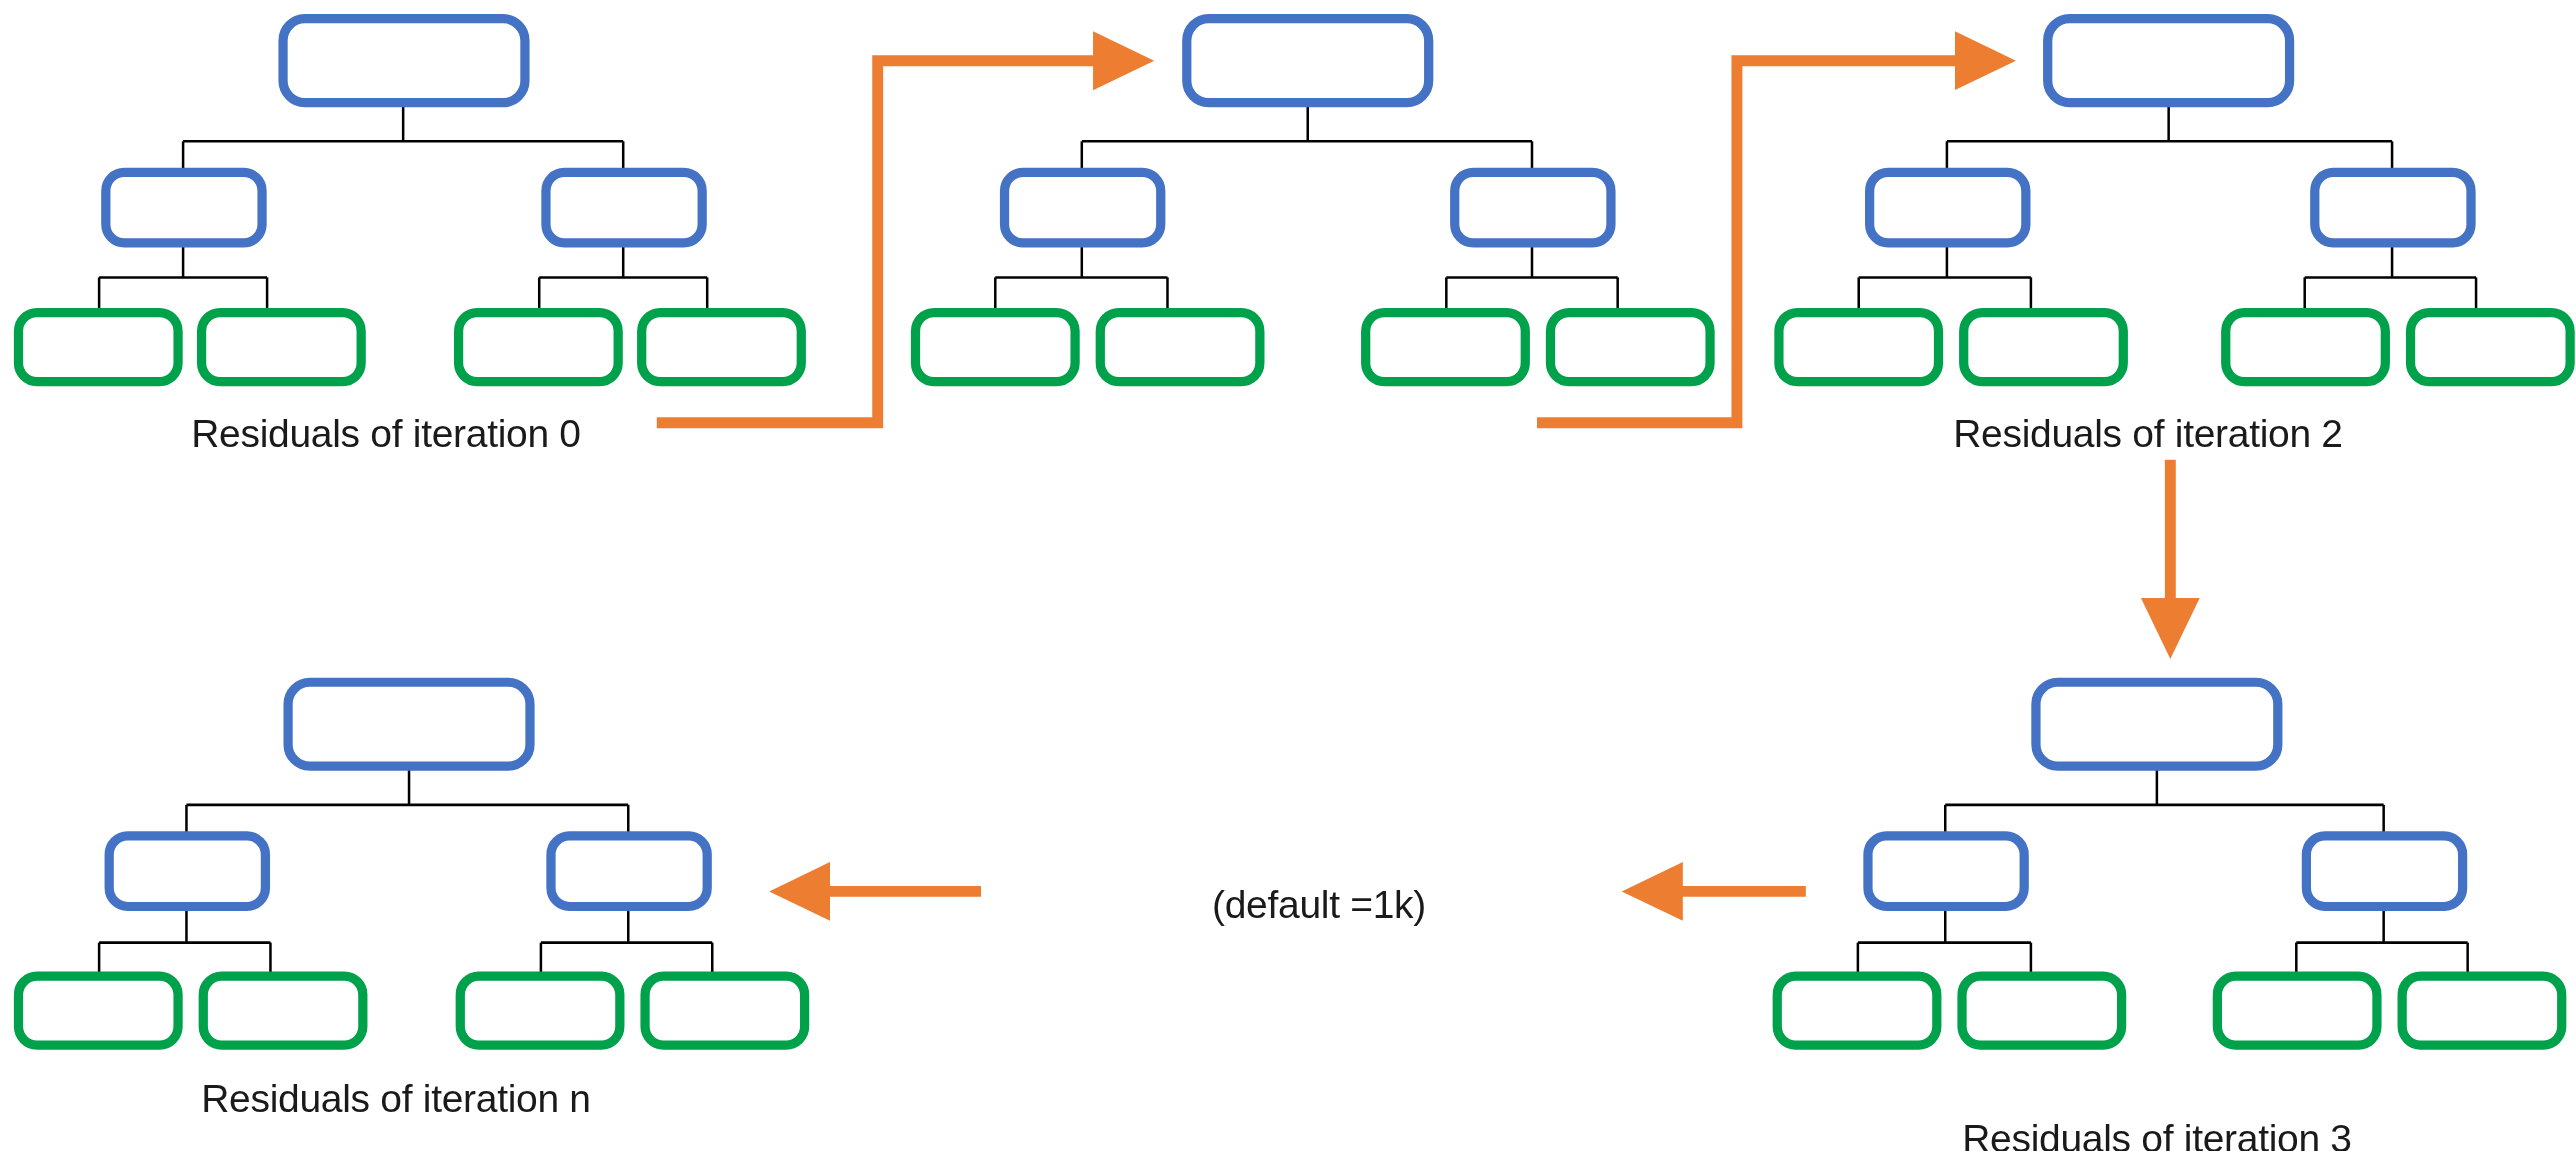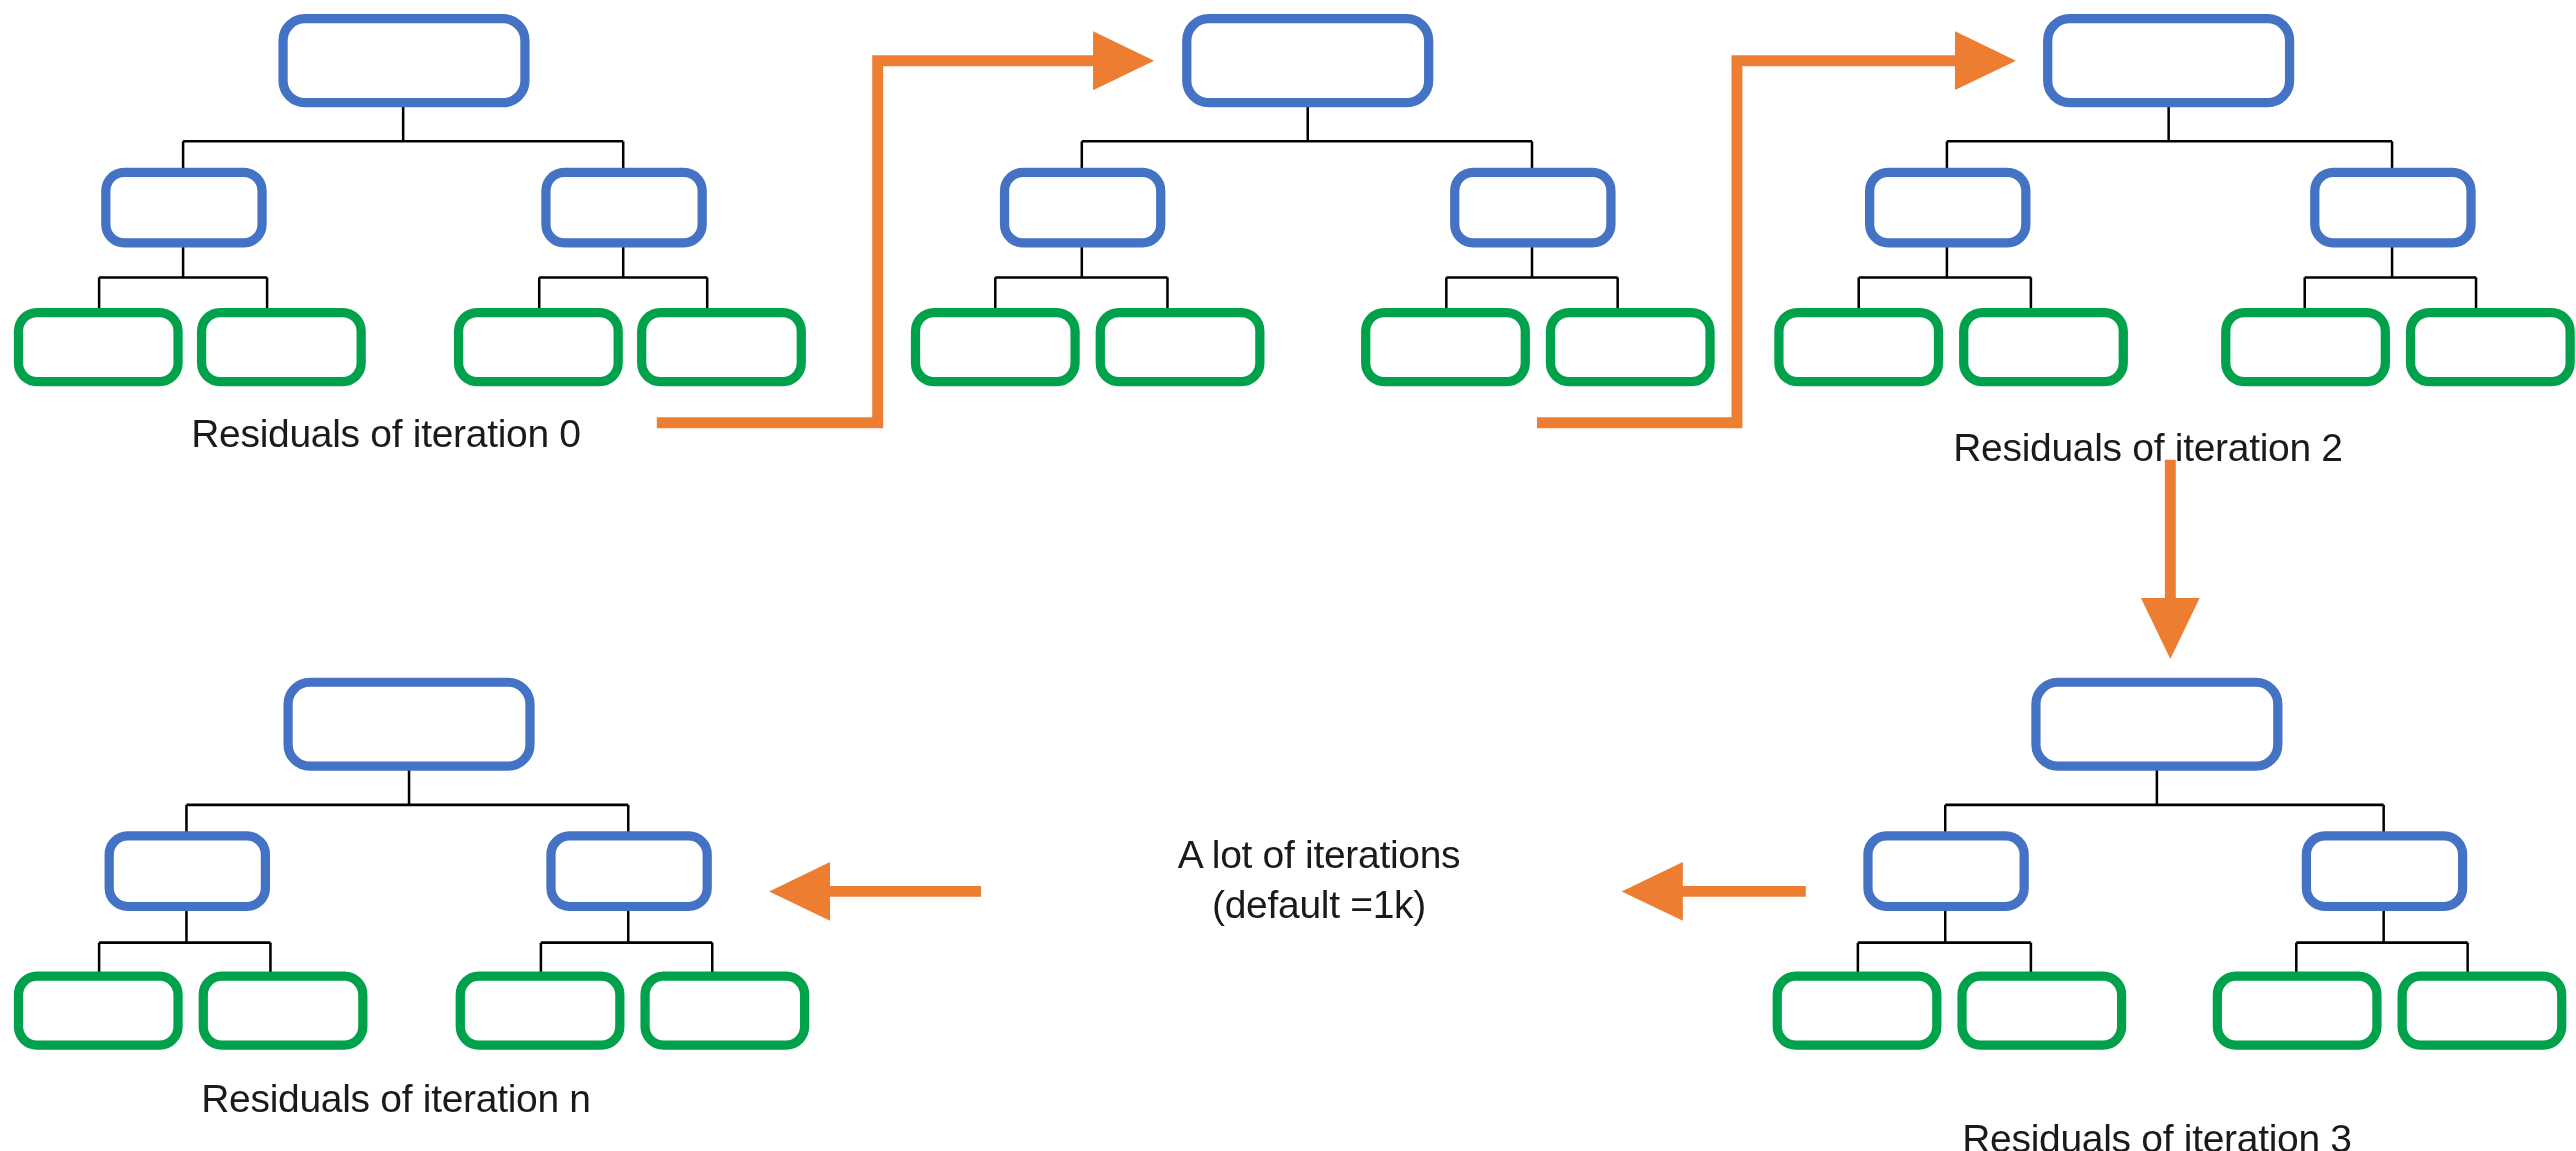--- a/index.html
+++ b/index.html
@@ -196,24 +196,23 @@
     </g>
 
     <g>
       <path d="M1168,1061 L960,1061" fill="none" stroke="#ED7D31" stroke-width="13" stroke-linecap="butt" marker-end="url(#arrowhead-left)"></path>
     </g>
   </svg>
 
   <div class="caption centered" style="left:386px; top:411px;">Residuals of iteration 0</div>
 
 
-  <div class="caption centered" style="left:2148px; top:425px;">Residuals of iteration 2</div>
+  <div class="caption centered" style="left:2148px; top:411px;">Residuals of iteration 2</div>
 
   <div class="caption centered" style="left:2157px; top:1076px;margin-top:40px;">Residuals of iteration 3</div>
 
   <div class="caption centered" style="left:396px; top:1076px;">Residuals of iteration n</div>
 
-  <div class="caption centered" style="left:1319px; top:832px;">A lot of iterations</div>
 
   <div class="caption centered" style="left:1319px; top:882px;">(default =1k)</div>
 
 </div>
 
 
 </body></html>

